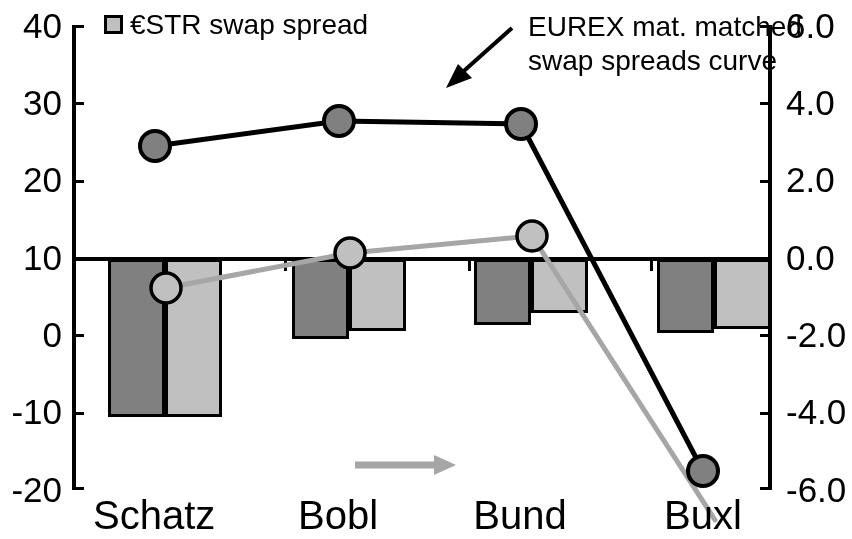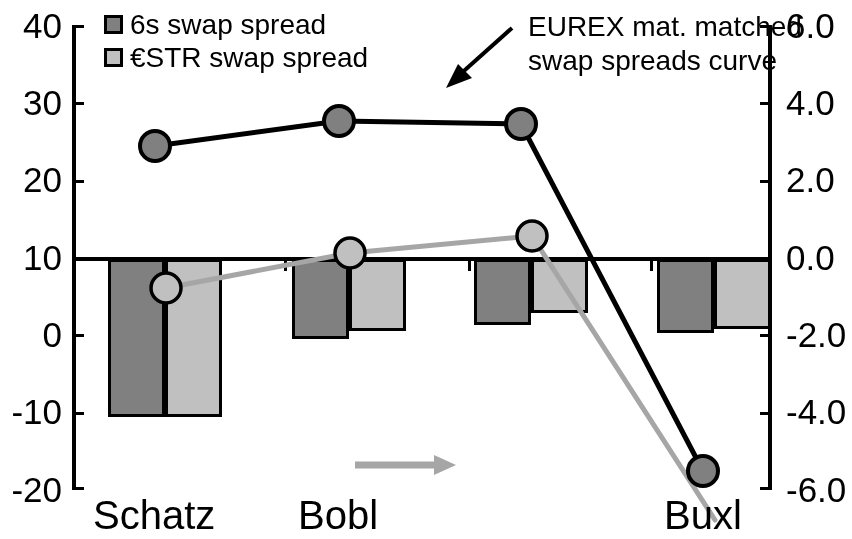--- a/index.html
+++ b/index.html
@@ -47,24 +47,20 @@
 
   svg.overlay{position:absolute;left:0;top:0;width:852px;height:539px;pointer-events:none;}
   sup{font-size:0.62em;vertical-align:super;}
 </style>
 </head>
 <body>
 
 <div id="chart-root">
 
   <div class="legend">
-    <div class="legend-row">
-      <span class="legend-swatch bar-dark"></span>
-      <span class="legend-text">6s swap spread</span>
-    </div>
     <div class="legend-row">
       <span class="legend-swatch bar-light"></span>
       <span class="legend-text">€STR swap spread</span>
     </div>
   </div>
 
   <div class="yl-wrap-left">
     <div class="ylabel ylabel-left" style="top:-14px;">40</div>
     <div class="ylabel ylabel-left" style="top:63px;">30</div>
     <div class="ylabel ylabel-left" style="top:140px;">20</div>
@@ -151,15 +147,16 @@
       <polygon points="456,465 434,455 434,475" fill="#a6a6a6"></polygon>
     </g>
   </svg>
 
   <div class="anno" style="left:528px;top:10px;">EUREX mat. matched</div>
   <div class="anno" style="left:528px;top:44px;">swap spreads curve</div>
 
 
   <div class="catlabel" style="left:93px;top:500px;width:100px;">Schatz</div>
   <div class="catlabel" style="left:288px;top:500px;width:100px;">Bobl</div>
+  <div class="catlabel" style="left:470px;top:500px;width:100px;">Bund</div>
   <div class="catlabel" style="left:653px;top:500px;width:100px;">Buxl</div>
 
 </div>
 
 </body></html>

